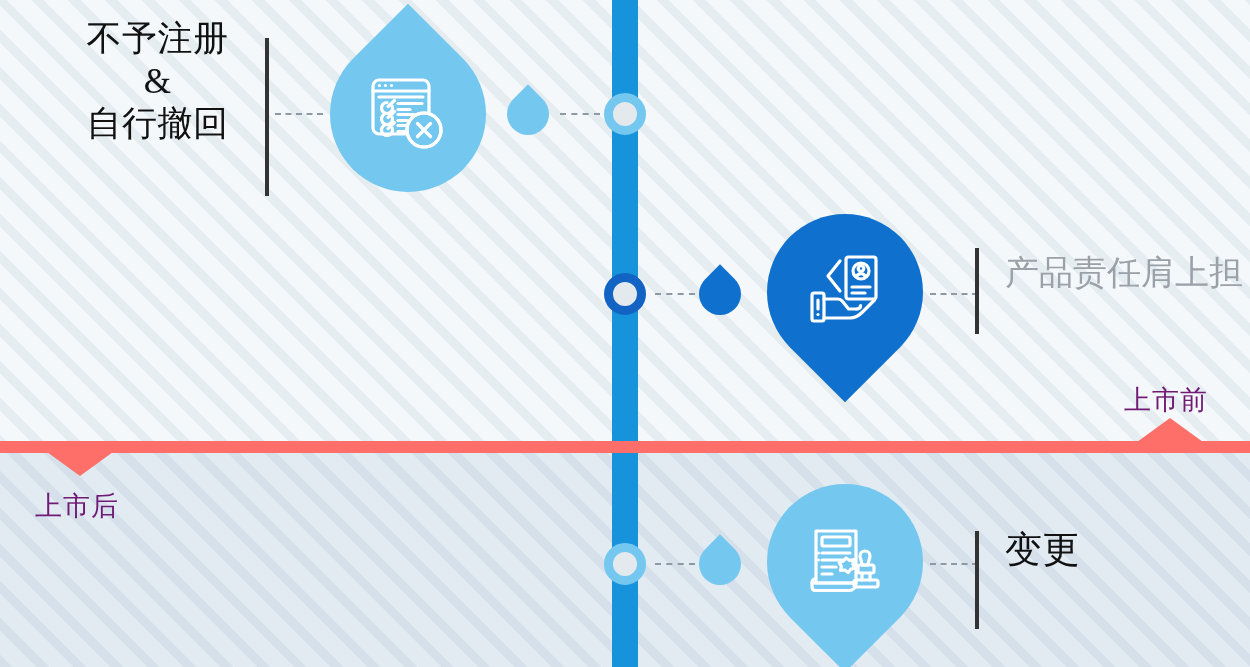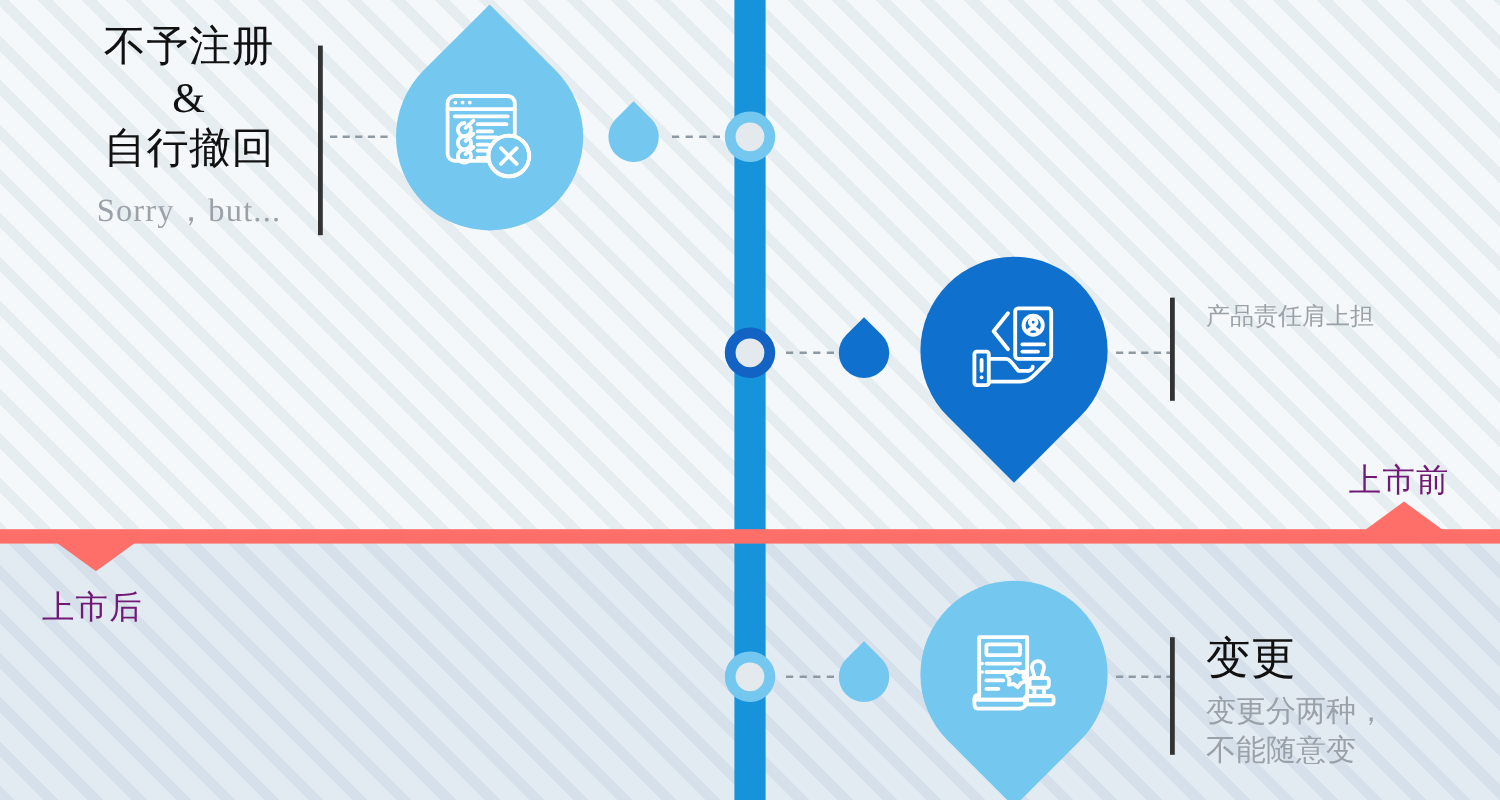--- a/index.html
+++ b/index.html
@@ -146,21 +146,21 @@
     text-align: center;
   }
   #group-left .rule { right: -14px; top: 20px; height: 158px; }
   #group-left .title-main { font-size: 35px; }
   #group-left .title-sub { font-size: 27px; margin-top: 12px; letter-spacing: 1px; }
 
   
   #group-mid { left: 1005px; top: 244px; }
   #group-mid .rule { left: -30px; top: 4px; height: 86px; }
   #group-mid .title-main { font-size: 37px; }
-  #group-mid .title-sub { font-size: 20px; margin-top: 8px; }
+  #group-mid .title-sub { font-size: 34px; margin-top: 8px; }
 
   #group-bottom { left: 1005px; top: 512px; margin-top: 15px; }
   #group-bottom .rule { left: -30px; top: 4px; height: 98px; }
   #group-bottom .title-main { font-size: 37px; }
   #group-bottom .title-sub { font-size: 25px; margin-top: 6px; }
 
   
   #divider-line {
     position: absolute;
     left: 0;
@@ -206,21 +206,20 @@
   <div class="stripe-band" id="band-top"></div>
   <div class="stripe-band" id="band-bottom"></div>
 
   <div id="timeline-axis"></div>
 
   <div class="label-group" id="group-left">
     <div class="rule"></div>
     <div class="title-main">不予注册
 &amp;
 自行撤回</div>
-    <div class="title-sub">Sorry，but...</div>
   </div>
 
   <div class="dash" style="left:275px; top:113px; width:48px;"></div>
 
   <div class="pin light point-right" style="left:330px; top:36px;">
     <div class="pin-shape"></div>
     <div class="pin-icon">
       <svg viewBox="0 0 86 86" width="86" height="86" fill="none" stroke="#ffffff" stroke-width="3.2" stroke-linecap="round" stroke-linejoin="round">
         <rect x="8" y="9" width="56" height="54" rx="6"></rect>
         <line x1="8" y1="20" x2="64" y2="20"></line>
@@ -316,17 +315,15 @@
         <line x1="68" y1="54" x2="68" y2="61"></line>
       </svg>
     </div>
   </div>
 
   <div class="dash" style="left:930px; top:563px; width:48px;"></div>
 
   <div class="label-group" id="group-bottom">
     <div class="rule"></div>
     <div class="title-main">变更</div>
-    <div class="title-sub">变更分两种，
-不能随意变</div>
   </div>
 
 </div>
 
 </body></html>

